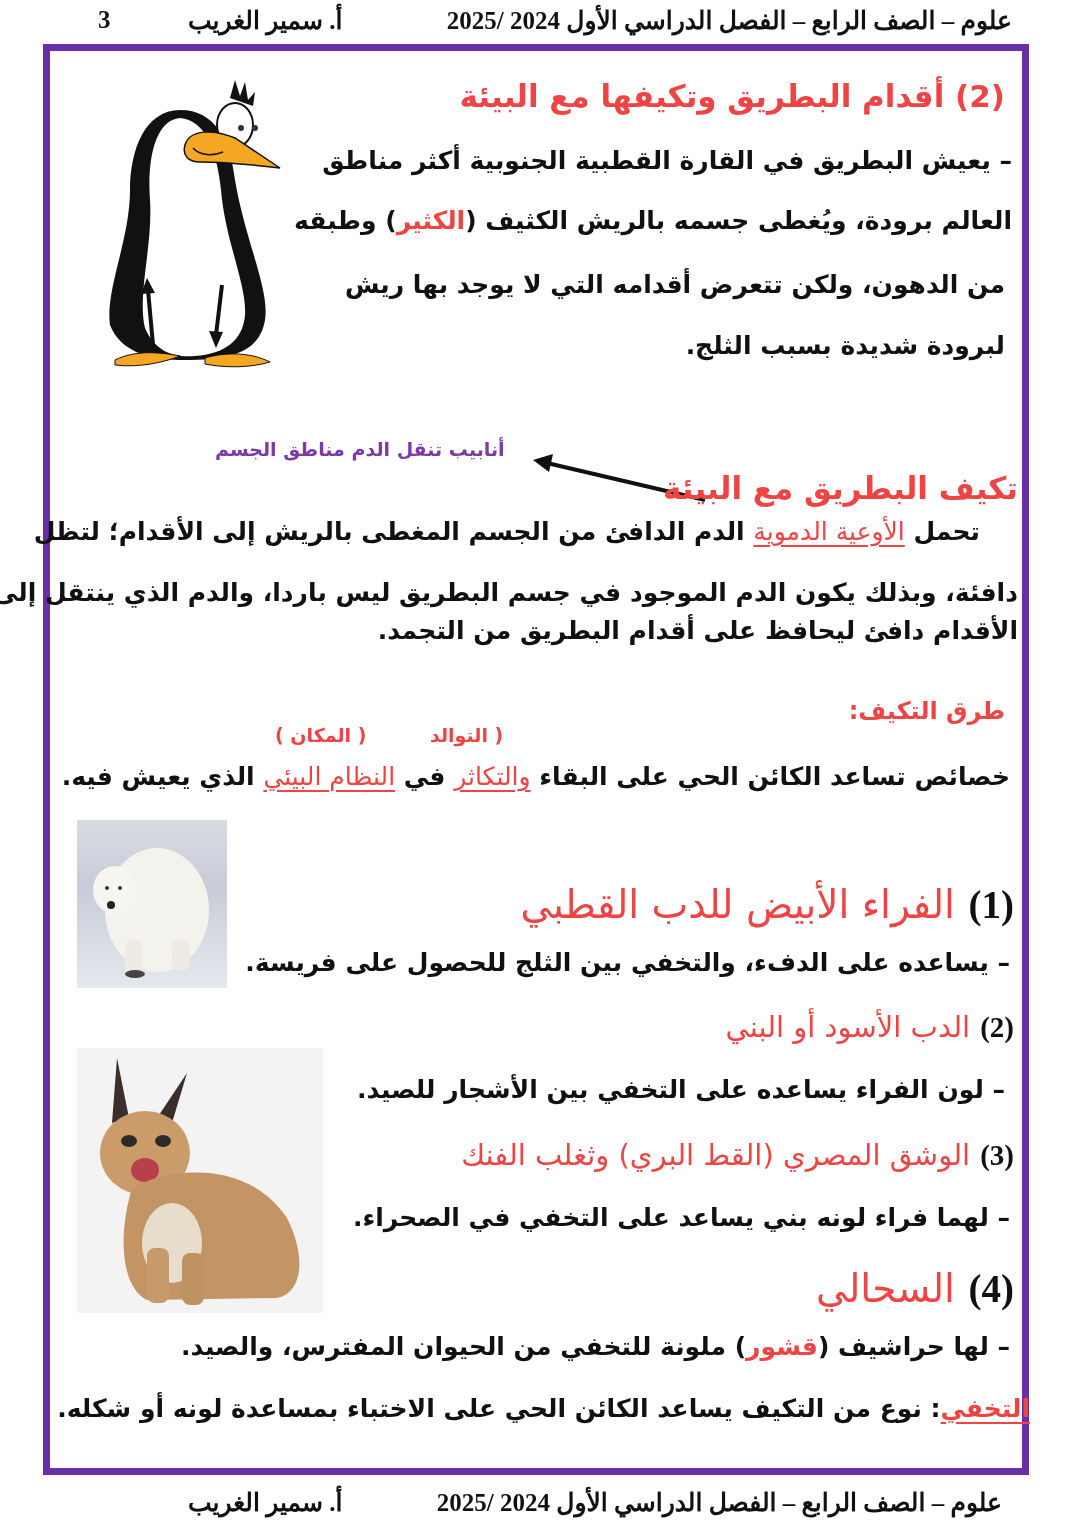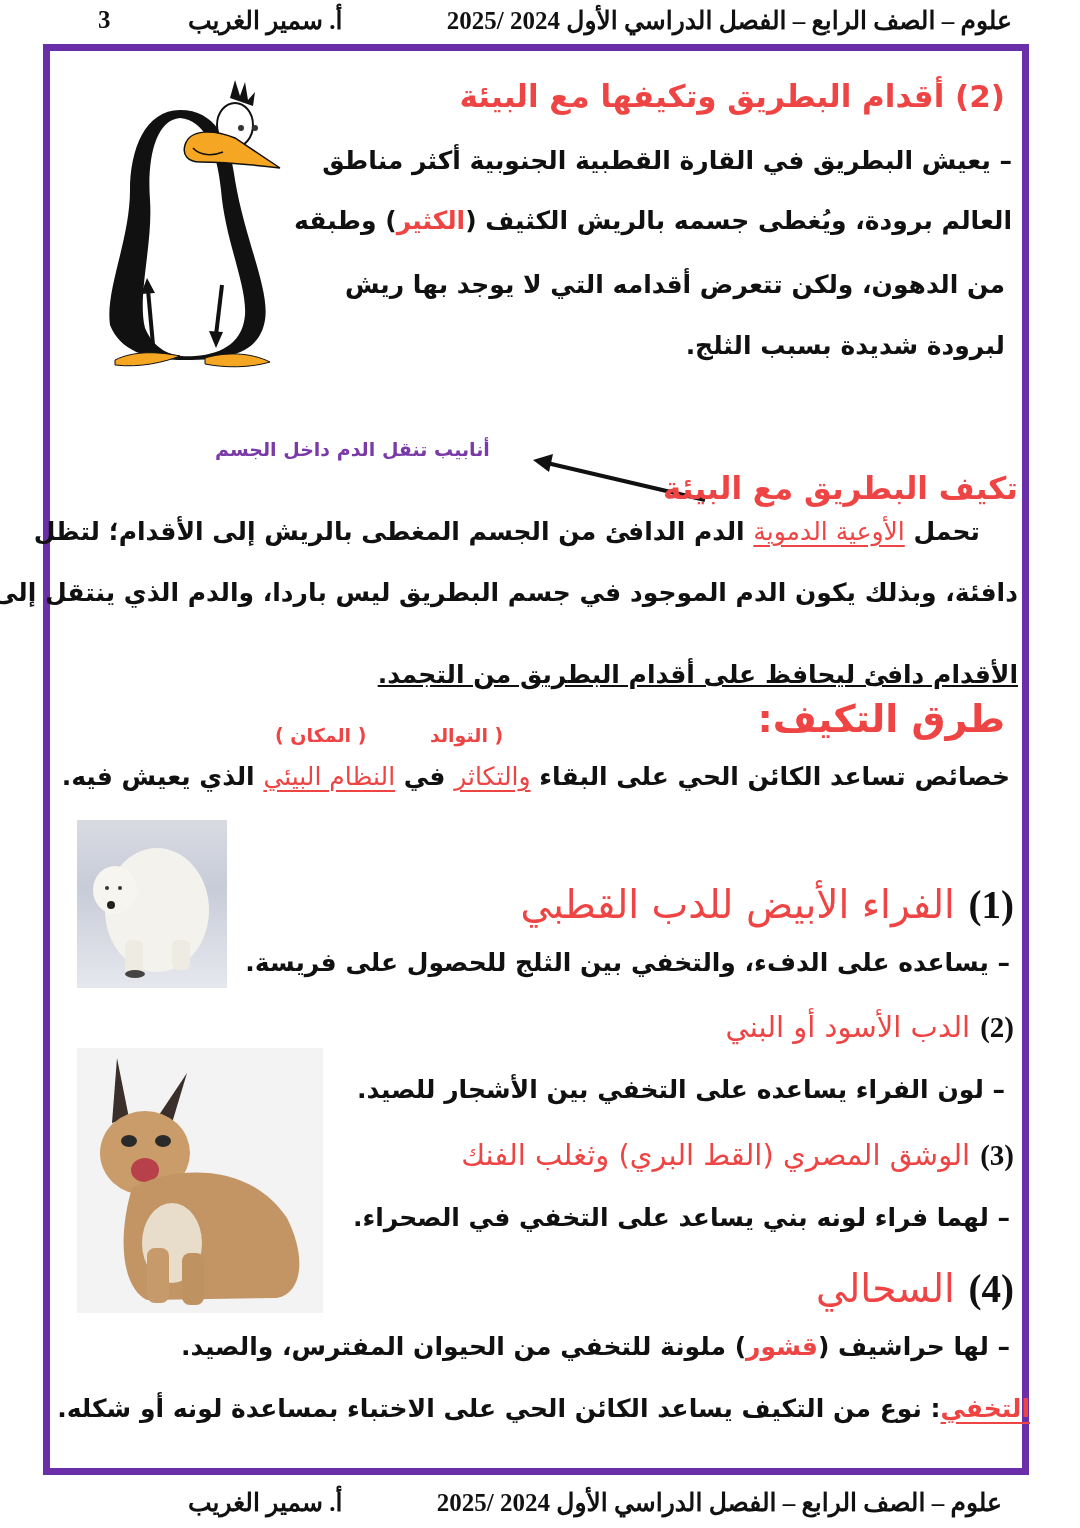--- a/index.html
+++ b/index.html
@@ -55,38 +55,38 @@
 
 <div class="abs rtl title-red" style="right:75px; top:78px; font-size:31px; white-space:nowrap;">(2) أقدام البطريق وتكيفها مع البيئة</div>
 
 <div class="abs rtl line" style="right:68px; top:146px;">– يعيش البطريق في القارة القطبية الجنوبية أكثر مناطق</div>
 <div class="abs rtl line" style="right:68px; top:206px;">
   <span>العالم برودة، ويُغطى جسمه بالريش الكثيف (</span><span class="title-red" style="font-weight:bold;margin-top:36px;">الكثير</span><span>) وطبقه</span>
 </div>
 <div class="abs rtl line" style="right:75px; top:270px;">من الدهون، ولكن تتعرض أقدامه التي لا يوجد بها ريش</div>
 <div class="abs rtl line" style="right:75px; top:331px;">لبرودة شديدة بسبب الثلج.</div>
 
-<div class="abs rtl purple" style="left:215px; top:438px; font-size:19px; white-space:nowrap;">أنابيب تنقل الدم داخل الجسم</div>
+<div class="abs rtl purple" style="left:215px; top:438px; font-size:19px; white-space:nowrap;">أنابيب تنقل الدم مناطق الجسم</div>
 <div class="abs" style="left:525px; top:450px;">
   <svg width="190" height="60" viewBox="0 0 190 60">
     <line x1="180" y1="50" x2="22" y2="13" stroke="#111" stroke-width="4"></line>
     <polygon points="8,10 28,4 24,22" fill="#111"></polygon>
   </svg>
 </div>
 <div class="abs rtl title-red" style="right:62px; top:446px; font-size:31px; white-space:nowrap;margin-top:24px;">تكيف البطريق مع البيئة</div>
 
 <div class="abs rtl line" style="right:100px; top:517px;">
   <span>تحمل</span>
   <span class="green u">الأوعية الدموية</span>
   <span>الدم الدافئ من الجسم المغطى بالريش إلى الأقدام؛ لتظل</span>
 </div>
 <div class="abs rtl line" style="right:62px; top:578px;">دافئة، وبذلك يكون الدم الموجود في جسم البطريق ليس باردا، والدم الذي ينتقل إلى</div>
-<div class="abs rtl line" style="right:62px; top:660px;text-decoration:underline;">الأقدام دافئ ليحافظ على أقدام البطريق من التجمد.</div>
+<div class="abs rtl line" style="right:62px; top:616px;">الأقدام دافئ ليحافظ على أقدام البطريق من التجمد.</div>
 
-<div class="abs rtl title-red" style="right:75px; top:697px; font-size:38px; white-space:nowrap;">طرق التكيف:</div>
+<div class="abs rtl title-red" style="right:75px; top:697px; font-size:24px; white-space:nowrap;">طرق التكيف:</div>
 <div class="abs rtl title-red" style="left:430px; top:724px; font-size:19px; white-space:nowrap;">( التوالد</div>
 <div class="abs rtl title-red" style="left:275px; top:724px; font-size:19px; white-space:nowrap;">( المكان )</div>
 
 <div class="abs rtl line" style="right:70px; top:762px;">
   <span>خصائص تساعد الكائن الحي على البقاء</span>
   <span class="green u">والتكاثر</span>
   <span>في</span>
   <span class="green u">النظام البيئي</span>
   <span>الذي يعيش فيه.</span>
 </div>

